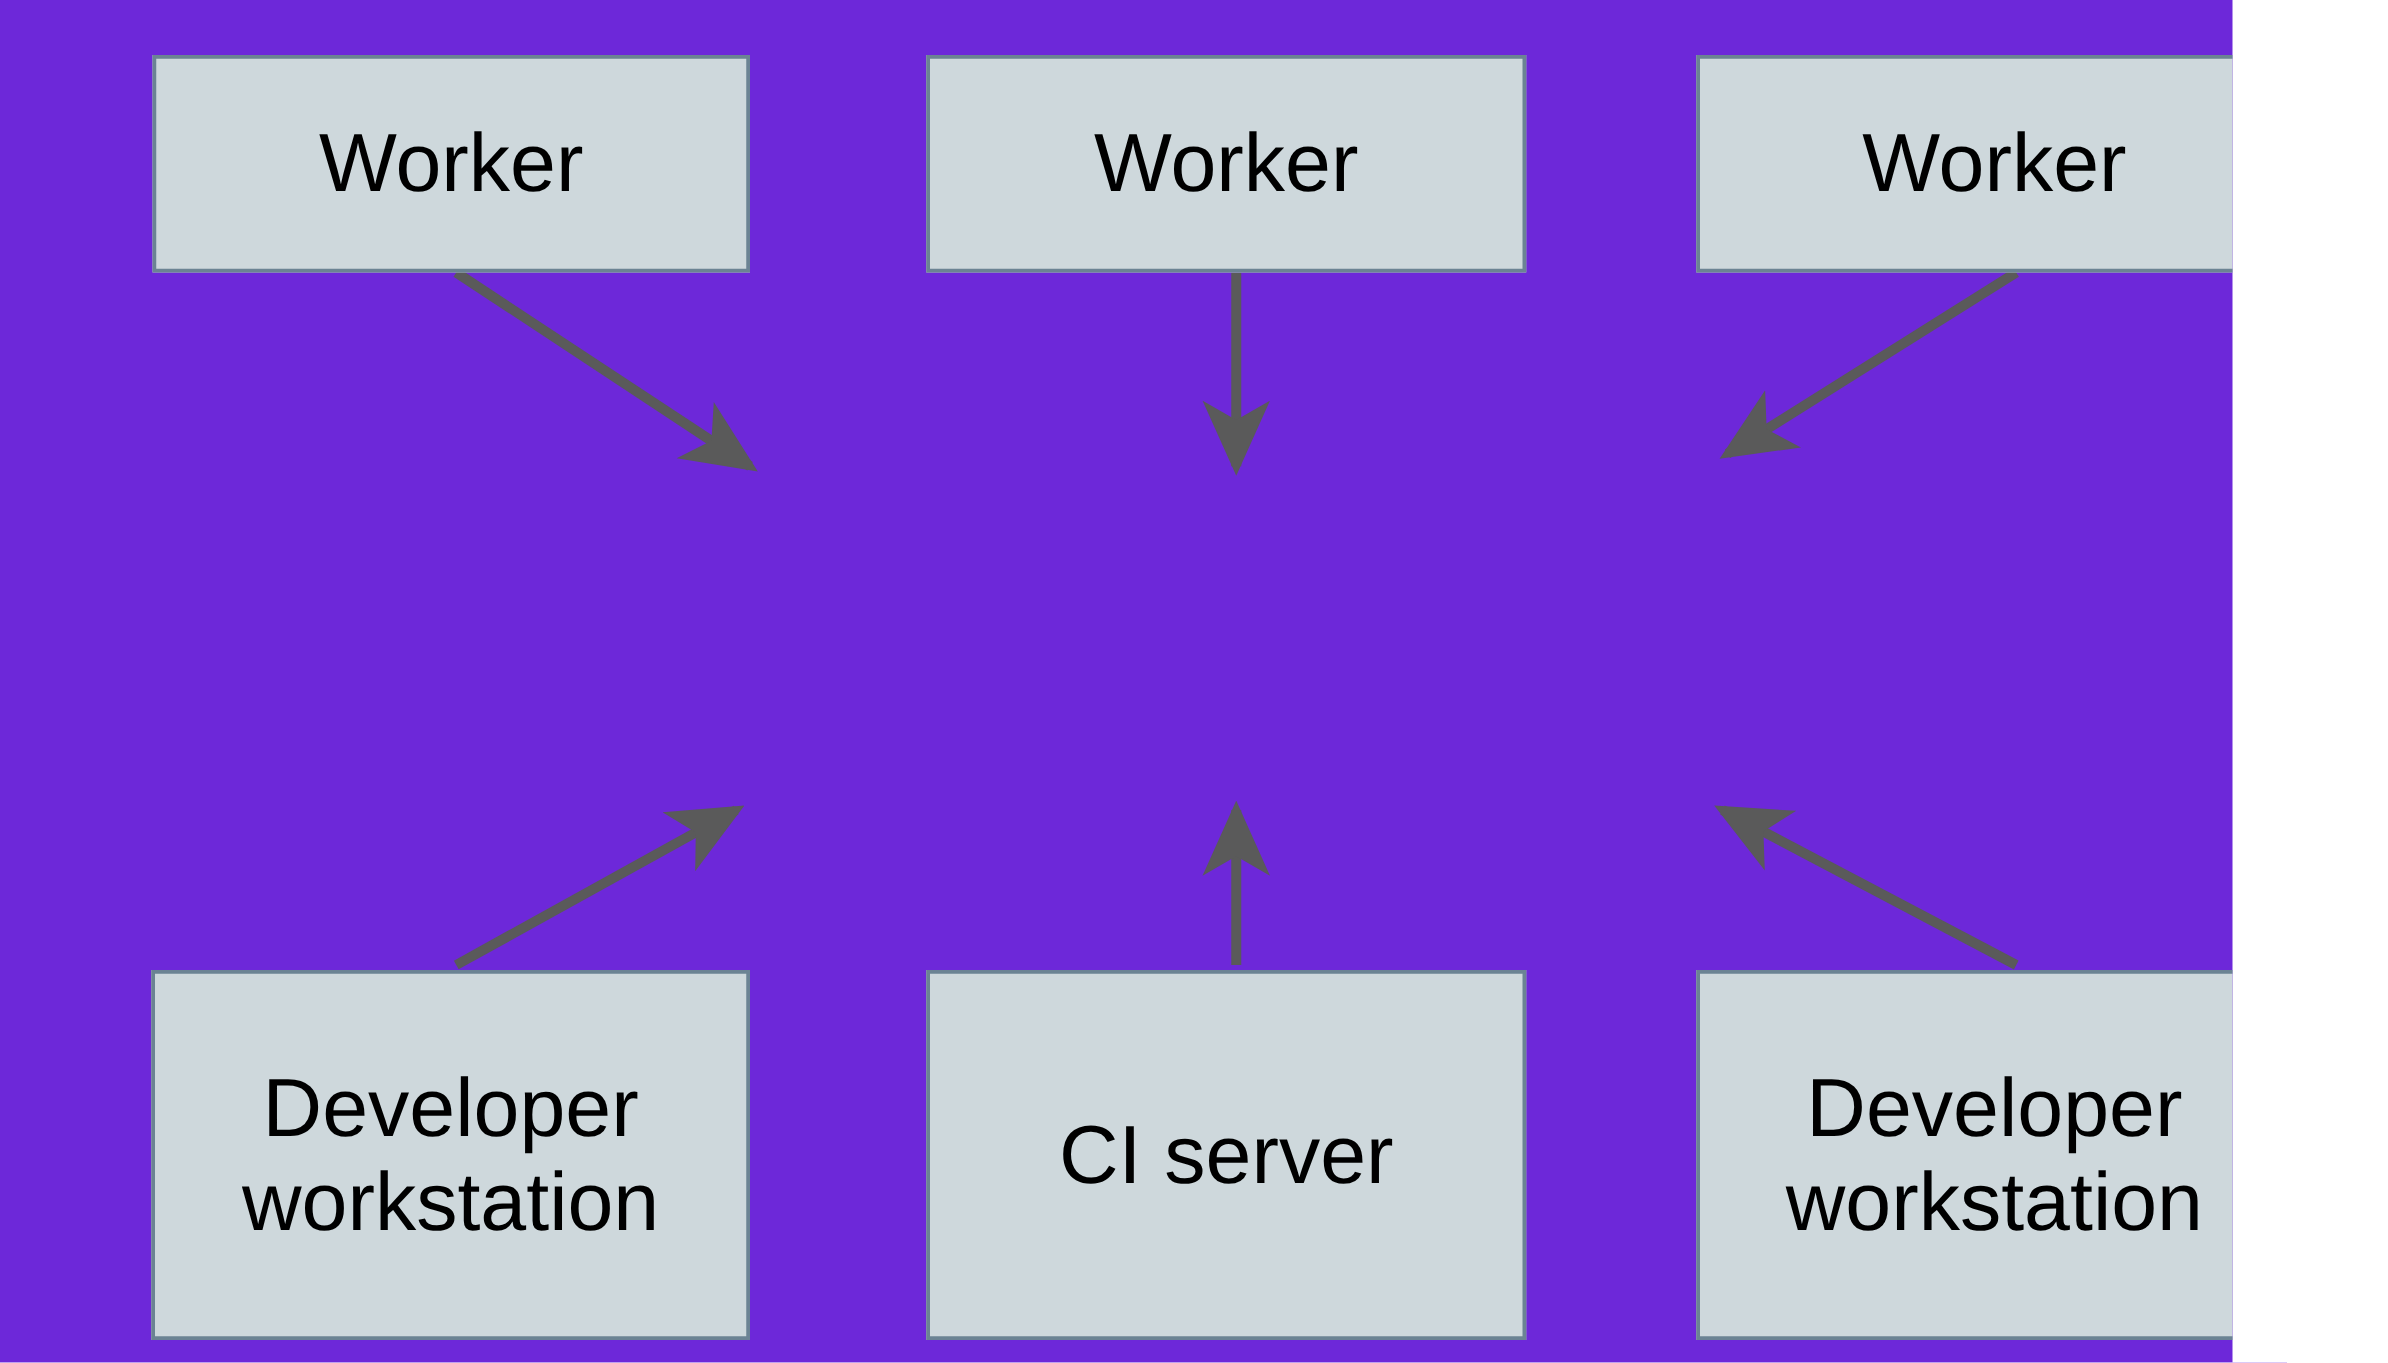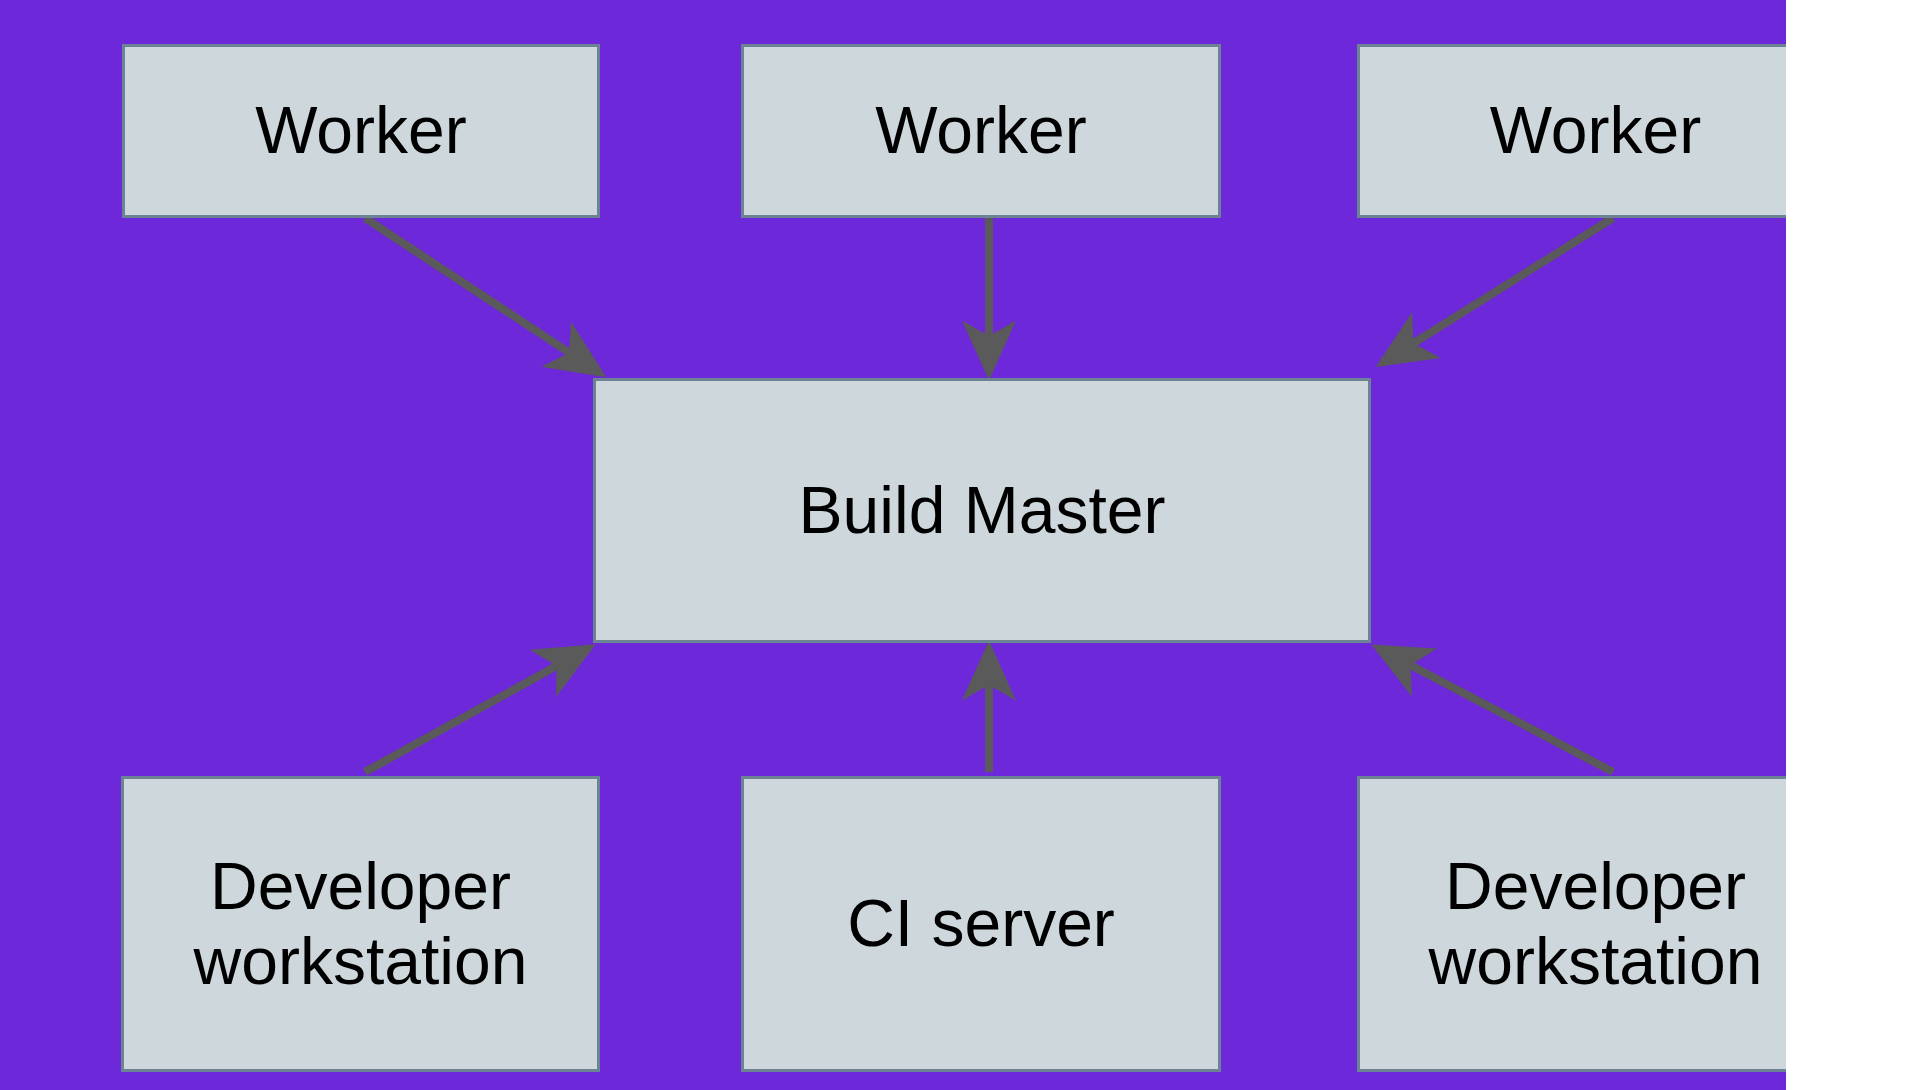--- a/index.html
+++ b/index.html
@@ -89,23 +89,20 @@
   </div>
 
   <div class="node" id="node-worker-2">
     <span class="node-label">Worker</span>
   </div>
 
   <div class="node" id="node-worker-3">
     <span class="node-label">Worker</span>
   </div>
 
-  <div class="node" id="node-build-master">
-    <span class="node-label">Build Master</span>
-  </div>
 
   <div class="node" id="node-dev-ws-1">
     <span class="node-label">Developer
 workstation</span>
   </div>
 
   <div class="node" id="node-ci-server">
     <span class="node-label">CI server</span>
   </div>
 

